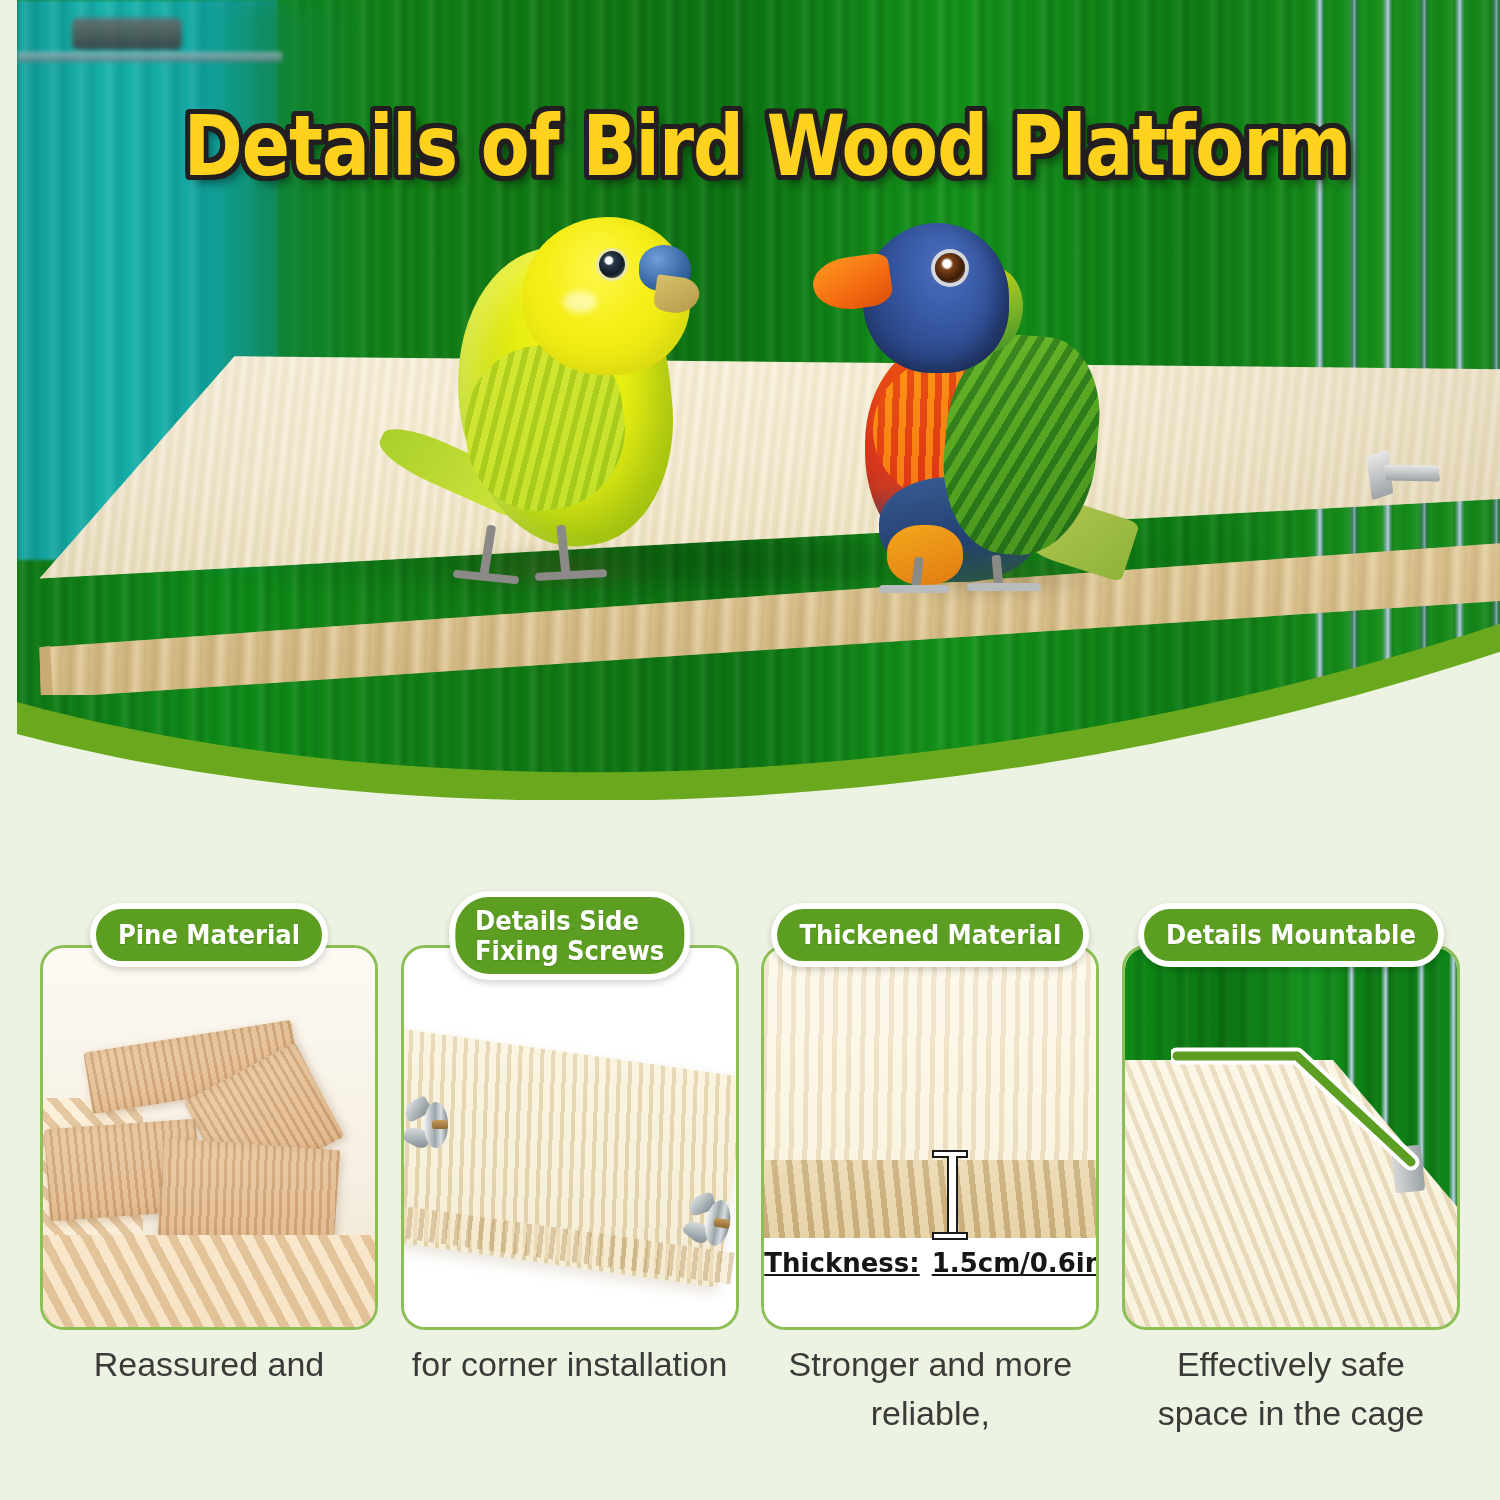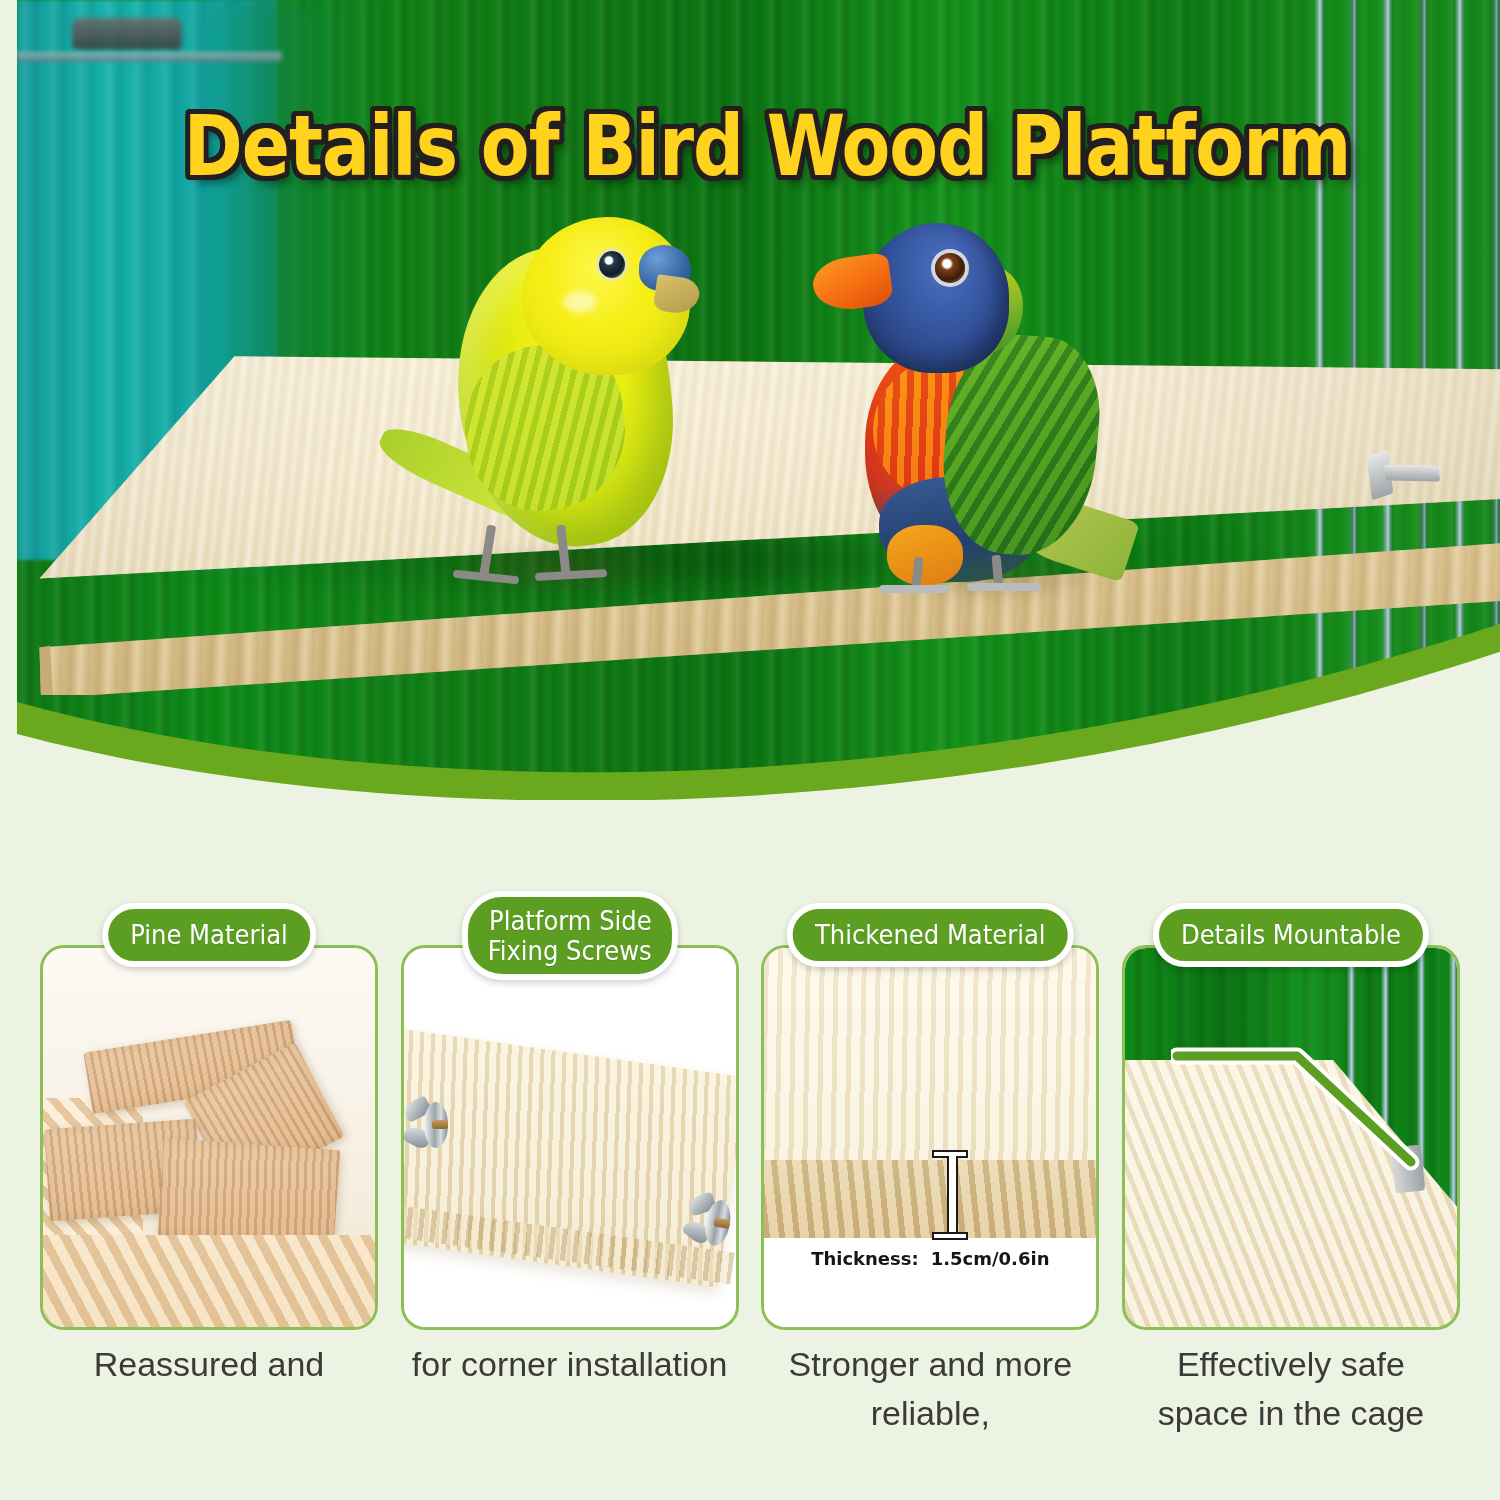--- a/index.html
+++ b/index.html
@@ -230,22 +230,22 @@
     display:flex;justify-content:space-between;padding:0 40px;box-sizing:border-box;}
   .card{position:relative;width:338px;height:385px;margin-top:40px;}
   .card-frame{
     position:absolute;inset:0;border:3px solid #8dbf56;border-radius:24px;
     background:#ffffff;overflow:hidden;
   }
   .card-photo{position:absolute;inset:0;overflow:hidden;border-radius:21px;}
   .badge{
     position:absolute;left:50%;top:-42px;transform:translateX(-50%);
     background:#5c9e22;border:6px solid #ffffff;border-radius:40px;
-    color:#ffffff;font-weight:normal;font-size:27px;line-height:1.1;
-    padding:11px 22px;text-align:right;white-space:nowrap;
+    color:#ffffff;font-weight:bold;font-size:27px;line-height:1.1;
+    padding:11px 22px;text-align:left;white-space:nowrap;
     font-family:"DejaVu Sans", sans-serif;font-stretch:condensed;
     box-shadow:0 3px 7px rgba(0,0,0,.18);z-index:5;
     text-shadow:0 1px 1px rgba(0,0,0,.12);
   }
   .badge.two-line{top:-54px;padding:9px 20px;}
 
   
   .pine-bg{position:absolute;inset:0;background:linear-gradient(180deg,#fdfaf4 0%,#f6efe2 60%,#efe3cd 100%);}
   .blk{position:absolute;background:linear-gradient(170deg,#e7c49c,#d9ab7c);border-radius:4px;
        box-shadow:inset 0 0 14px rgba(140,95,50,.22), 2px 3px 8px rgba(120,85,45,.25);}
@@ -298,22 +298,23 @@
       repeating-linear-gradient(84deg, rgba(172,140,84,.38) 0 6px, rgba(246,231,200,.5) 6px 15px),
       linear-gradient(180deg,#e6d2a8,#d8c08c);
   }
   .dim{position:absolute;left:168px;top:200px;width:36px;height:94px;}
   .dim .bar{position:absolute;left:15px;top:8px;width:7px;height:78px;background:#ffffff;border-left:2px solid #1a1a1a;border-right:2px solid #1a1a1a;}
   .dim .cap{position:absolute;left:0;width:36px;height:8px;background:#ffffff;border:2px solid #1a1a1a;box-sizing:border-box;}
   .dim .cap.top{top:2px;}
   .dim .cap.bot{bottom:2px;}
   .thick-label{
     position:absolute;left:0;top:300px;width:100%;text-align:center;
-    font-size:18px;font-weight:bold;color:#161616;
+    font-size:26px;font-weight:bold;color:#161616;
     font-family:"DejaVu Sans", sans-serif;
+    text-decoration:underline;
   }
   .thick-label .val{margin-left:12px;}
 
   
   .corner-bg{position:absolute;inset:0;
     background:
       repeating-linear-gradient(90deg, rgba(255,255,255,0.00) 0 7px, rgba(0,0,0,0.10) 13px, rgba(255,255,255,0.03) 21px),
       linear-gradient(90deg,#0f8a17 0%,#0c7412 30%,#169420 55%,#0d7c13 75%,#10861a 100%);
   }
   .corner-wire{position:absolute;top:0;width:8px;height:100%;
@@ -455,21 +456,21 @@
           </div>
           <div class="wingnut" style="left:288px;top:248px;transform:rotate(10deg);">
             <span class="wingA"></span>
               <span class="wingB"></span>
               <span class="disc"></span>
               <span class="pin"></span>
           </div>
         </div>
       </div>
       <div class="badge two-line">
-        <div>Platform Side</div>
+        <div>Details Side</div>
         <div>Fixing Screws</div>
       </div>
     </div>
 
     <div class="card">
       <div class="card-frame">
         <div class="card-photo">
           <div class="thick-bg"></div>
           <div class="thick-top"></div>
           <div class="thick-edge"></div>

